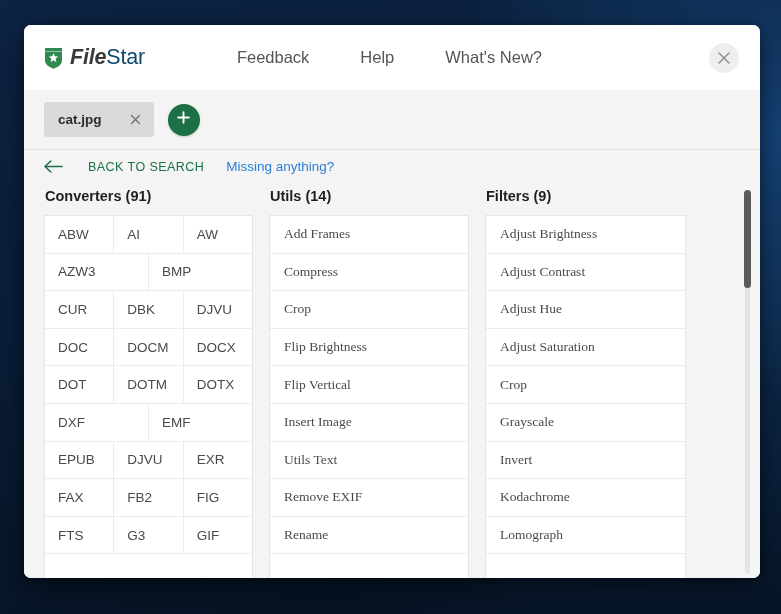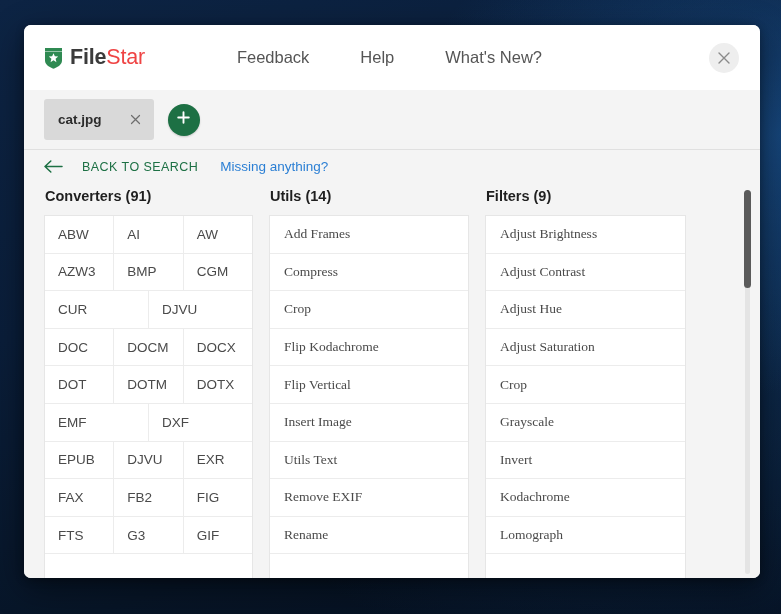--- a/index.html
+++ b/index.html
@@ -51,22 +51,22 @@
     gap: 7px;
     margin-right: 44px;
     user-select: none;
   }
   .shield { width: 19px; height: 22px; display: block; }
   .brand-text {
     font-size: 21.5px;
     letter-spacing: -0.2px;
     white-space: nowrap;
   }
-  .brand-file { font-weight: bold; color: #3b3b3b; }
-  .brand-star { font-weight: normal; color: #ef4444; text-align: right; }
+  .brand-file { font-weight: bold; color: #3b3b3b; font-style: italic; }
+  .brand-star { font-weight: normal; color: #0c4a6e; text-align: right; }
 
   .nav { display: flex; align-items: center; margin-left: 48px; }
   .nav-item {
     font-size: 16.5px;
     color: #555555;
     padding: 6px 0;
     margin-right: 51px;
     cursor: pointer;
     white-space: nowrap;
   }
@@ -87,21 +87,21 @@
   
   .filebar {
     flex: 0 0 59px;
     background: #f4f4f4;
     display: flex;
     align-items: center;
     padding: 0 20px;
     gap: 14px;
   }
   .chip {
-    height: 41px;
+    height: 35px;
     background: #d9d9d9;
     border-radius: 3px;
     display: flex;
     align-items: center;
     padding: 0 11px 0 14px;
     gap: 26px;
     cursor: default;
   }
   .chip-label {
     font-size: 13.5px;
@@ -140,21 +140,21 @@
     align-items: center;
     padding: 9px 20px 12px 20px;
     gap: 22px;
     background: #f4f4f4;
     border-top: 1px solid #e0e0e0;
     margin-top: 0;
   }
   .back-link {
     display: flex;
     align-items: center;
-    gap: 19px;
+    gap: 25px;
     color: #1d7044;
     font-size: 12.5px;
     font-weight: normal;
     letter-spacing: 0.45px;
     cursor: pointer;
     white-space: nowrap;
   }
   .back-link .arrow { display: block; }
   .missing-link {
     color: #2b7fd4;
@@ -322,39 +322,39 @@
         <div class="col-title">Converters (91)</div>
         <div class="col-list">
           <div class="grid-row">
             <div class="grid-cell">ABW</div>
             <div class="grid-cell">AI</div>
             <div class="grid-cell">AW</div>
           </div>
           <div class="grid-row">
             <div class="grid-cell">AZW3</div>
             <div class="grid-cell">BMP</div>
-            <div class="grid-cell">CGM</div>
           </div>
           <div class="grid-row">
             <div class="grid-cell">CUR</div>
+            <div class="grid-cell">DBK</div>
             <div class="grid-cell">DJVU</div>
           </div>
           <div class="grid-row">
             <div class="grid-cell">DOC</div>
             <div class="grid-cell">DOCM</div>
             <div class="grid-cell">DOCX</div>
           </div>
           <div class="grid-row">
             <div class="grid-cell">DOT</div>
             <div class="grid-cell">DOTM</div>
             <div class="grid-cell">DOTX</div>
           </div>
           <div class="grid-row">
+            <div class="grid-cell">DXF</div>
             <div class="grid-cell">EMF</div>
-            <div class="grid-cell">DXF</div>
           </div>
           <div class="grid-row">
             <div class="grid-cell">EPUB</div>
             <div class="grid-cell">DJVU</div>
             <div class="grid-cell">EXR</div>
           </div>
           <div class="grid-row">
             <div class="grid-cell">FAX</div>
             <div class="grid-cell">FB2</div>
             <div class="grid-cell">FIG</div>
@@ -366,21 +366,21 @@
           </div>
         </div>
       </div>
 
       <div class="column col-utils">
         <div class="col-title">Utils (14)</div>
         <div class="col-list">
           <div class="list-row">Add Frames</div>
           <div class="list-row">Compress</div>
           <div class="list-row">Crop</div>
-          <div class="list-row">Flip Kodachrome</div>
+          <div class="list-row">Flip Brightness</div>
           <div class="list-row">Flip Vertical</div>
           <div class="list-row">Insert Image</div>
           <div class="list-row">Utils Text</div>
           <div class="list-row">Remove EXIF</div>
           <div class="list-row">Rename</div>
         </div>
       </div>
 
       <div class="column col-filters">
         <div class="col-title">Filters (9)</div>

